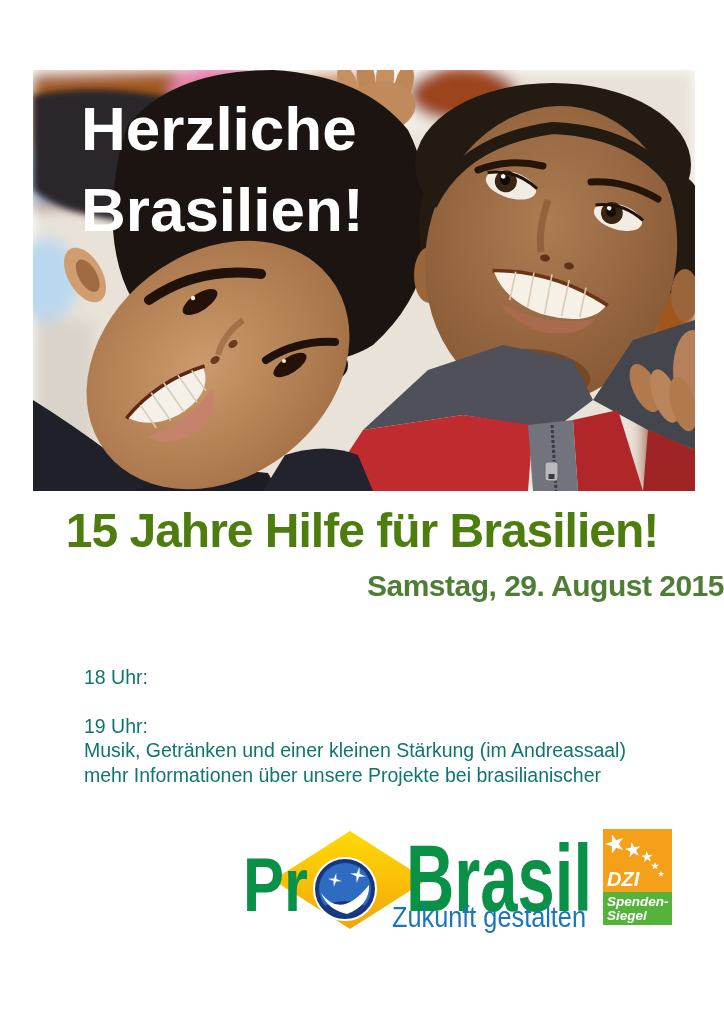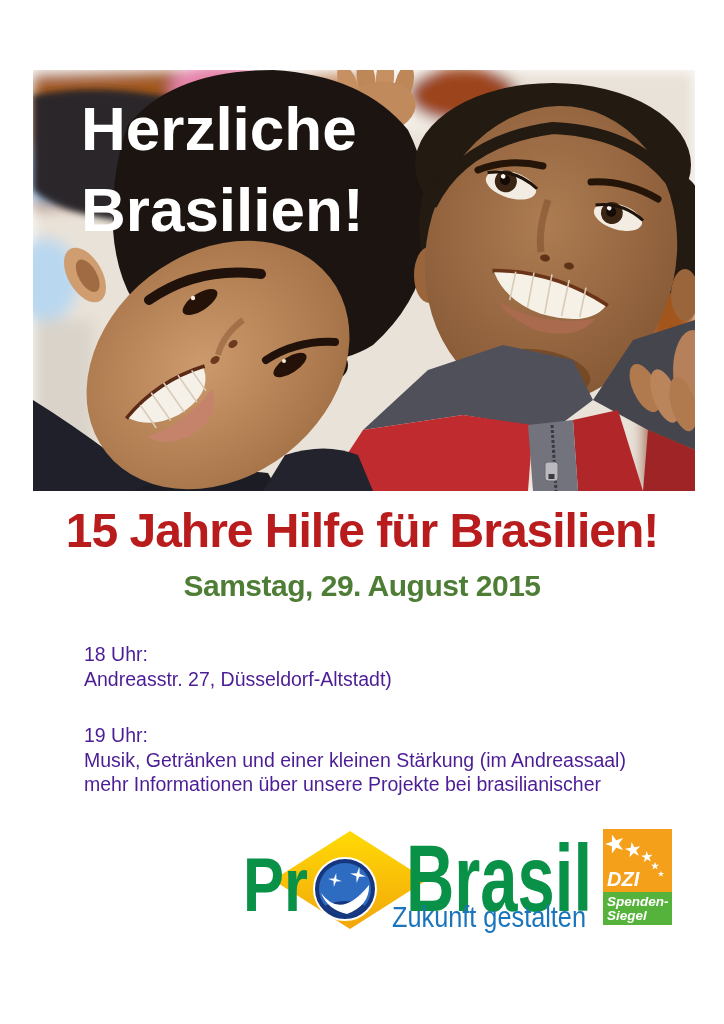--- a/index.html
+++ b/index.html
@@ -11,33 +11,33 @@
   }
   .photo { position:absolute; left:33px; top:70px; width:662px; height:421px; }
   .photo svg { position:absolute; left:0; top:0; }
   .overlay-title {
     position:absolute; left:48px; top:18px;
     font-size:62px; line-height:81px; font-weight:700; color:#ffffff;
     white-space:nowrap;
   }
   .h1 {
     position:absolute; left:0; right:0; top:503px; text-align:center;
-    font-size:48px; font-weight:700; color:#b91c1c; letter-spacing:-1px;
+    font-size:48px; font-weight:700; color:#4d7c0f; letter-spacing:-1px;
     white-space:nowrap;
   }
   .h2 {
-    position:absolute; left:0; right:0; top:569px; text-align:center;
+    position:absolute; left:0; right:0; top:569px; text-align:right;
     font-size:30px; font-weight:700; color:#4e7d35; letter-spacing:-0.5px;
   }
   .schedule {
-    position:absolute; left:84px; top:642px;
-    font-size:19.5px; line-height:24.5px; color:#4c1d95;
+    position:absolute; left:84px; top:665px;
+    font-size:19.5px; line-height:24.5px; color:#0f766e;
   }
   .schedule p { margin:0; }
-  .block + .block { margin-top:32px; }
+  .block + .block { margin-top:24px; }
   .logo-svg { position:absolute; left:235px; top:823px; }
 </style>
 </head>
 <body>
 
 <div class="page">
 
   <div class="photo">
     <svg width="662" height="421" viewBox="0 0 662 421">
       <defs>
@@ -181,21 +181,20 @@
       <div>Brasilien!</div>
     </div>
   </div>
 
   <div class="h1">15 Jahre Hilfe für Brasilien!</div>
   <div class="h2">Samstag, 29. August 2015</div>
 
   <div class="schedule">
     <div class="block">
       <p>18 Uhr:</p>
-      <p>Andreasstr. 27, Düsseldorf-Altstadt)</p>
     </div>
     <div class="block">
       <p>19 Uhr:</p>
       <p>Musik, Getränken und einer kleinen Stärkung (im Andreassaal)</p>
       <p>mehr Informationen über unsere Projekte bei brasilianischer</p>
     </div>
   </div>
 
   <svg class="logo-svg" width="460" height="120" viewBox="0 0 460 120">
     <defs>

